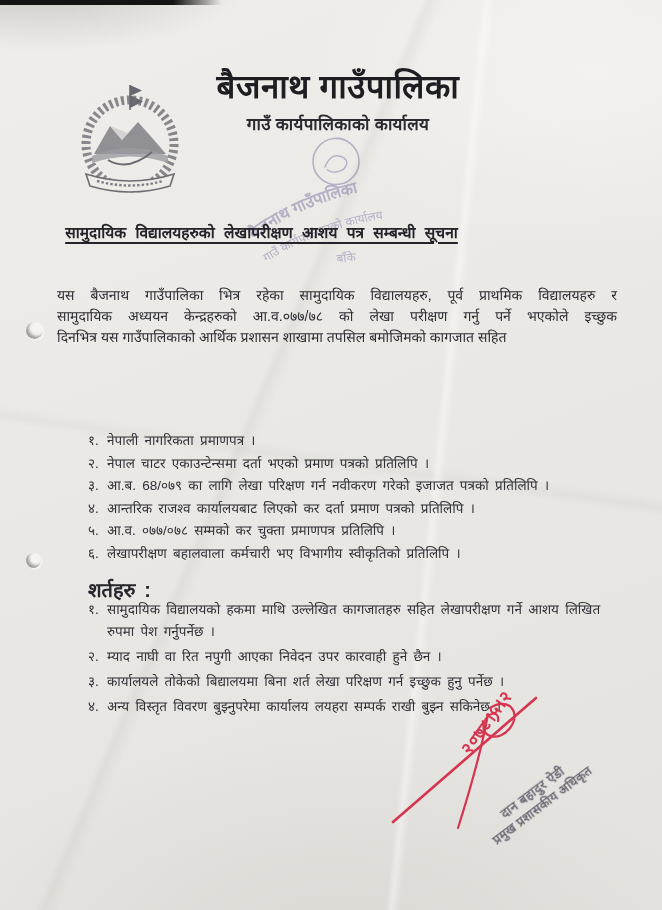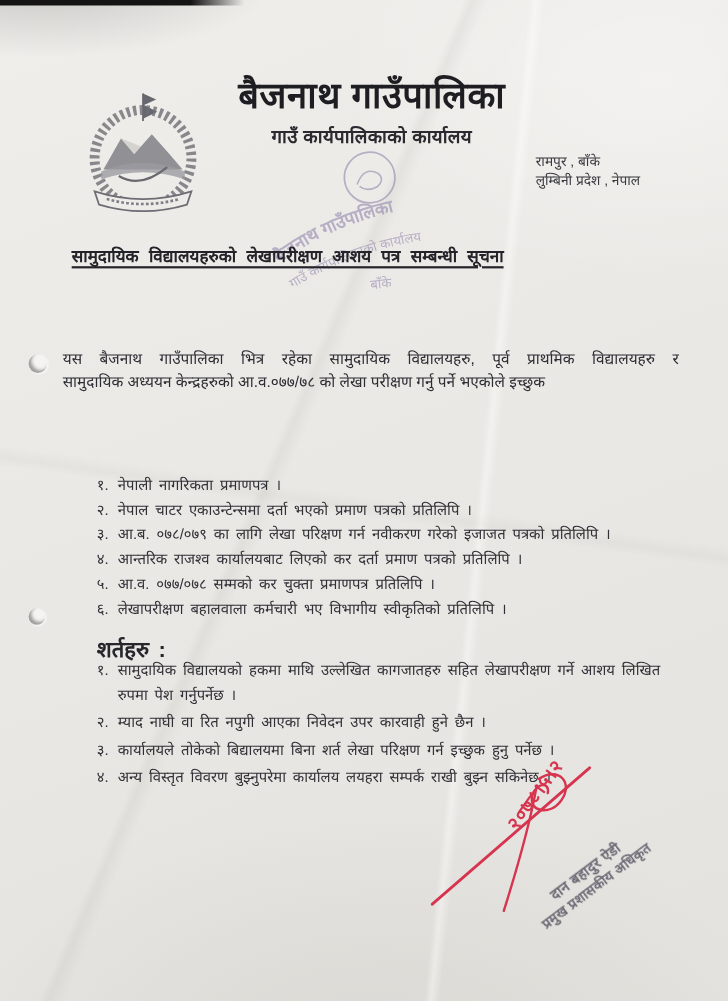--- a/index.html
+++ b/index.html
@@ -26,21 +26,21 @@
   .emblem{position:absolute;left:70px;top:80px;width:120px;height:124px;opacity:.85;}
   .head-center{position:absolute;left:158px;top:68px;width:360px;text-align:center;}
   .org-name{font-size:33px;font-weight:bold;letter-spacing:.5px;color:#1d1d22;line-height:38px;}
   .office-name{font-size:17px;font-weight:bold;color:#2a2a30;margin-top:6px;letter-spacing:.3px;}
   .address{position:absolute;left:487px;top:139px;font-size:12.5px;line-height:17px;color:#38383f;}
   .hstamp{position:absolute;left:244px;top:134px;width:196px;height:130px;opacity:.58;transform:rotate(-6deg);}
   .notice-title-wrap{position:absolute;left:0;top:221px;width:523px;text-align:center;}
   .notice-title{font-size:15.5px;font-weight:bold;color:#232329;word-spacing:5px;
     text-decoration:underline;text-underline-offset:4px;text-decoration-thickness:1.5px;}
   .pub-line{position:absolute;left:0;top:247px;width:662px;text-align:center;font-size:13.5px;color:#2e2e35;word-spacing:4px;}
-  .body-par{position:absolute;left:57px;top:285px;width:560px;font-size:14px;color:#2d2d34;margin-top:31px;}
+  .body-par{position:absolute;left:57px;top:285px;width:560px;font-size:14px;color:#2d2d34;}
   .body-line{height:21.2px;text-align:justify;text-align-last:justify;white-space:normal;}
   .body-line:last-child{text-align-last:left;}
   .sec-heading{position:absolute;left:88px;font-size:15px;font-weight:bold;color:#26262c;word-spacing:3px;}
   .underlined{text-decoration:underline;text-underline-offset:4px;text-decoration-thickness:1.5px;}
   .doc-heading{top:404px;}
   .cond-heading{top:576px;font-size:20px;}
   .num-list{position:absolute;left:88px;width:530px;font-size:13.5px;color:#303037;}
   .doc-list{top:432px;}
   .cond-list{top:599px;width:520px;}
   .num-item{display:flex;margin-bottom:4.6px;line-height:18px;word-spacing:2.5px;}
@@ -77,24 +77,20 @@
     <path d="M38,80 Q58,92 82,72" fill="none" stroke="#53535b" stroke-width="2"></path>
     <path d="M16,94 Q60,108 104,94 L100,106 Q60,118 20,106 Z" fill="#efede9" stroke="#585860" stroke-width="1.6"></path>
     <path d="M27,101 Q60,110 93,101" fill="none" stroke="#6d6d76" stroke-width="2.4" stroke-dasharray="2.5 2"></path>
   </svg>
 
   <div class="head-center">
     <div class="org-name">बैजनाथ गाउँपालिका</div>
     <div class="office-name">गाउँ कार्यपालिकाको कार्यालय</div>
   </div>
 
-  <div class="address">
-    <div>रामपुर , बाँके</div>
-    <div>लुम्बिनी प्रदेश , नेपाल</div>
-  </div>
 
   <svg class="hstamp" viewBox="0 0 196 130">
     <defs>
       <path id="arcA" d="M6,96 Q78,52 190,58"></path>
       <path id="arcB" d="M16,120 Q92,82 186,90"></path>
     </defs>
     <circle cx="96" cy="27" r="23" fill="none" stroke="#8e84ac" stroke-width="1.6"></circle>
     <path d="M84,32 Q92,16 104,24 Q110,30 102,36 Q92,40 86,34" fill="none" stroke="#8e84ac" stroke-width="1.4"></path>
     <text font-size="16" font-weight="bold" fill="#8e84ac" font-family="Liberation Sans, DejaVu Sans, sans-serif">
       <textPath href="#arcA">बैजनाथ गाउँपालिका</textPath>
@@ -106,38 +102,39 @@
   </svg>
 
   <div class="notice-title-wrap">
     <span class="notice-title">सामुदायिक विद्यालयहरुको लेखापरीक्षण आशय पत्र सम्बन्धी सूचना</span>
   </div>
 
   <div class="body-par">
 
   <div class="body-line">यस बैजनाथ गाउँपालिका भित्र रहेका सामुदायिक विद्यालयहरु, पूर्व प्राथमिक विद्यालयहरु र</div>
       <div class="body-line">सामुदायिक अध्ययन केन्द्रहरुको आ.व.०७७/७८ को लेखा परीक्षण गर्नु पर्ने भएकोले इच्छुक</div>
+      <div class="body-line">दिनभित्र यस गाउँपालिकाको आर्थिक प्रशासन शाखामा तपसिल बमोजिमको कागजात सहित</div>
     </div>
 
 
   <div class="num-list doc-list">
 
       <div class="num-item">
         <span class="num">१.</span>
         <span class="txt">नेपाली नागरिकता प्रमाणपत्र ।</span>
       </div>
 
       <div class="num-item">
         <span class="num">२.</span>
         <span class="txt">नेपाल चाटर एकाउन्टेन्समा  दर्ता भएको प्रमाण पत्रको प्रतिलिपि ।</span>
       </div>
 
       <div class="num-item">
         <span class="num">३.</span>
-        <span class="txt">आ.ब. ०७८/०७९ का लागि लेखा परिक्षण गर्न नवीकरण गरेको इजाजत पत्रको प्रतिलिपि ।</span>
+        <span class="txt">आ.ब. 68/०७९ का लागि लेखा परिक्षण गर्न नवीकरण गरेको इजाजत पत्रको प्रतिलिपि ।</span>
       </div>
 
       <div class="num-item">
         <span class="num">४.</span>
         <span class="txt">आन्तरिक राजश्व कार्यालयबाट लिएको कर दर्ता प्रमाण पत्रको प्रतिलिपि ।</span>
       </div>
 
       <div class="num-item">
         <span class="num">५.</span>
         <span class="txt">आ.व. ०७७/०७८ सम्मको कर चुक्ता प्रमाणपत्र प्रतिलिपि ।</span>

